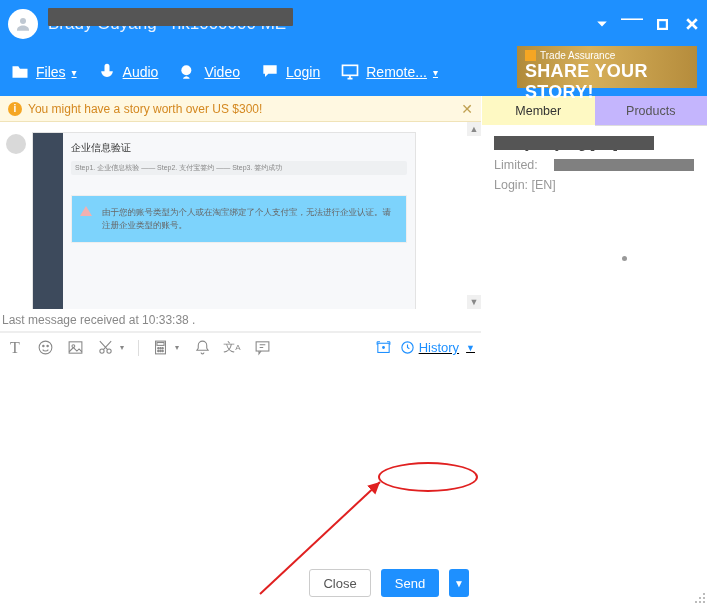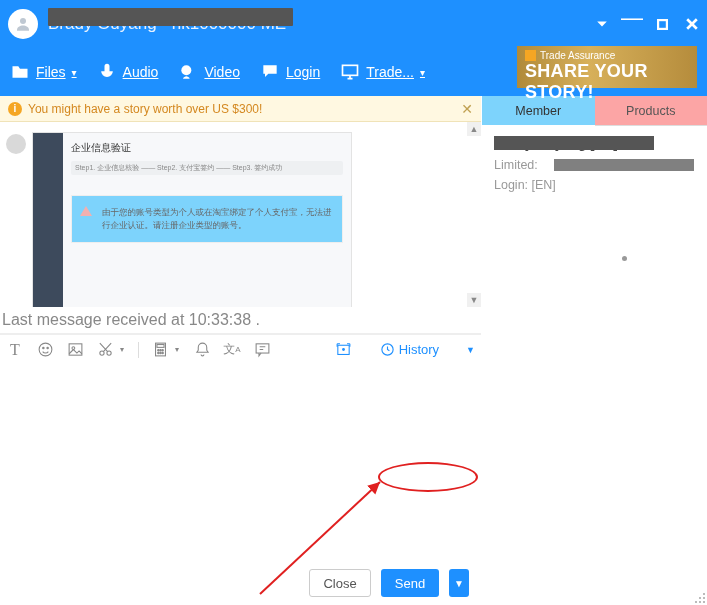--- a/index.html
+++ b/index.html
@@ -39,61 +39,61 @@
   .notice { height:26px; background:#FFF8E1; border-bottom:1px solid #f0e3b8; display:flex; align-items:center; padding:0 8px; font-size:12px; color:#d48820; position:relative;}
   .notice .info-icon { width:14px;height:14px; border-radius:50%; background:#f5a623; color:#fff; font-size:10px; font-weight:bold; display:flex; align-items:center; justify-content:center; margin-right:6px;}
   .notice .close-n { position:absolute; right:8px; color:#c0a050; font-size:14px;}
 
   
   .chat-area { flex:1; position:relative; background:#fff; overflow:hidden; }
   .chat-scroll { position:absolute; right:0; top:0; width:14px; height:100%; }
   .chat-scroll .up, .chat-scroll .down { width:14px;height:14px; background:#f0f0f0; color:#888; font-size:9px; display:flex; align-items:center; justify-content:center; position:absolute;}
   .chat-scroll .up{top:0;} .chat-scroll .down{bottom:0;}
 
-  .msg-bubble { position:absolute; left:32px; top:10px; width:320px; border:1px solid #e3e3e3; background:#fff; }
+  .msg-bubble { position:absolute; left:32px; top:10px; width:384px; border:1px solid #e3e3e3; background:#fff; }
   .msg-avatar { position:absolute; left:6px; top:12px; width:20px;height:20px;border-radius:50%; background:#d9d9d9;}
   .mb-inner { height:190px; background:#f7f8fa; display:flex; font-size:9px; color:#555;}
   .mb-side { width:30px; background:#3d4a5c;}
   .mb-main { flex:1; padding:8px;}
   .mb-title { font-size:10px; color:#333; margin-bottom:6px;}
   .mb-steps { background:#eef0f2; height:14px; border-radius:2px; font-size:7px; color:#888; padding:2px 4px; overflow:hidden; white-space:nowrap;}
   .mb-alert { margin-top:20px; background:#7dd3fc; border:1px solid #eee; padding:10px 10px 10px 30px; position:relative; font-size:8.5px; line-height:1.5; color:#666;}
   .mb-alert::before { content:""; position:absolute; left:8px; top:10px; width:0;height:0;border-left:6px solid transparent; border-right:6px solid transparent; border-bottom:10px solid #f2b0b0;}
 
-  .last-msg { font-size:16px; color:#888; padding:4px 2px; border-bottom:1px solid #eee;}
+  .last-msg { font-size:12px; color:#888; padding:4px 2px; border-bottom:1px solid #eee;}
 
   
   .compose-bar { height:30px; border-top:1px solid #eee; display:flex; align-items:center; padding:0 6px; gap:12px; position:relative; }
   .cb-icon { width:18px; height:18px; color:#888; display:flex; align-items:center; justify-content:center;}
   .cb-icon svg { width:17px;height:17px; stroke:#888; fill:none; stroke-width:1.5;}
   .cb-sep { width:1px; height:16px; background:#ddd;}
   .cb-icon.small-caret { width:8px; font-size:8px; color:#888; margin-left:-8px;}
-  .compose-right { position:absolute; right:6px; display:flex; align-items:center; gap:23px;}
+  .compose-right { position:absolute; right:6px; display:flex; align-items:center; gap:3px;text-decoration:underline;}
   .screenshot-icon svg{ width:17px;height:17px; stroke:#1E90FF; fill:none; stroke-width:1.5;}
   .history-btn { display:flex; align-items:center; gap:4px; color:#1E90FF; font-size:13px; padding:0 4px;}
   .history-btn svg { width:15px;height:15px; stroke:#1E90FF; fill:none; stroke-width:1.8;}
   .history-caret { font-size:9px; color:#1E90FF;}
 
   .compose-input { flex:1; }
 
   
   .anno-ellipse { position:absolute; border:2px solid #e02020; border-radius:50%; width:100px; height:30px; pointer-events:none;}
   .anno-arrow { position:absolute; pointer-events:none;}
 
   
   .bottom-btns { height:44px; display:flex; align-items:center; justify-content:flex-end; gap:10px; padding-right:12px; }
   .btn { height:28px; border-radius:3px; font-size:13px; display:flex; align-items:center; justify-content:center;}
   .btn.close { width:62px; border:1px solid #ccc; background:#fff; color:#555;}
   .btn.send { width:58px; background:#1E90FF; color:#fff;}
   .btn.send-caret { width:20px; background:#1E90FF; color:#fff; font-size:10px;}
 
   
   .tabs { display:flex; height:30px; }
-  .tabs .tab { flex:1; display:flex; align-items:center; justify-content:center; font-size:12.5px; background:#fca5a5; color:#555; border-bottom:1px solid #ddd;}
-  .tabs .tab.active { background:#7dd3fc; color:#333; border-bottom:1px solid #fff; }
+  .tabs .tab { flex:1; display:flex; align-items:center; justify-content:center; font-size:12.5px; background:#c4b5fd; color:#555; border-bottom:1px solid #ddd;}
+  .tabs .tab.active { background:#fef9c3; color:#333; border-bottom:1px solid #fff; }
   .member-body { padding:10px 12px; font-size:12.5px; color:#444; position:relative;}
   .member-name { font-weight:bold; font-size:13.5px; margin-bottom:6px; position:relative; height:16px;}
   .member-name .redact { position:absolute; left:0; top:0; width:160px; height:14px; background:#555;}
   .company-line { color:#999; margin-bottom:6px; position:relative;}
   .company-line .redact { position:absolute; left:60px; top:1px; width:140px; height:12px; background:#808080;}
   .login-line { color:#999; margin-top:4px;}
   .dot { position:absolute; right:80px; top:130px; width:5px;height:5px; background:#999; border-radius:50%;}
 
   
   .grip { position:absolute; right:2px; bottom:2px; width:12px; height:12px; }
@@ -161,21 +161,21 @@
         <circle cx="13" cy="9" r="1"></circle>
         <circle cx="17" cy="9" r="1"></circle>
       </svg>
     <span>Login</span>
   </div>
   <div class="tool">
     <svg viewBox="0 0 24 24">
         <rect x="3" y="4" width="18" height="12" fill="none" stroke="#fff" stroke-width="2"></rect>
         <path d="M9 20h6M12 16v4" stroke="#fff" stroke-width="2"></path>
       </svg>
-    <span>Trade...</span>
+    <span>Remote...</span>
     <span class="caret">▾</span>
   </div>
   <div class="assurance-banner">
     <div class="line1">
         <span class="shield"></span>
         <span>Trade Assurance</span>
       </div>
     <div class="line2">SHARE YOUR STORY!</div>
   </div>
 </div>

